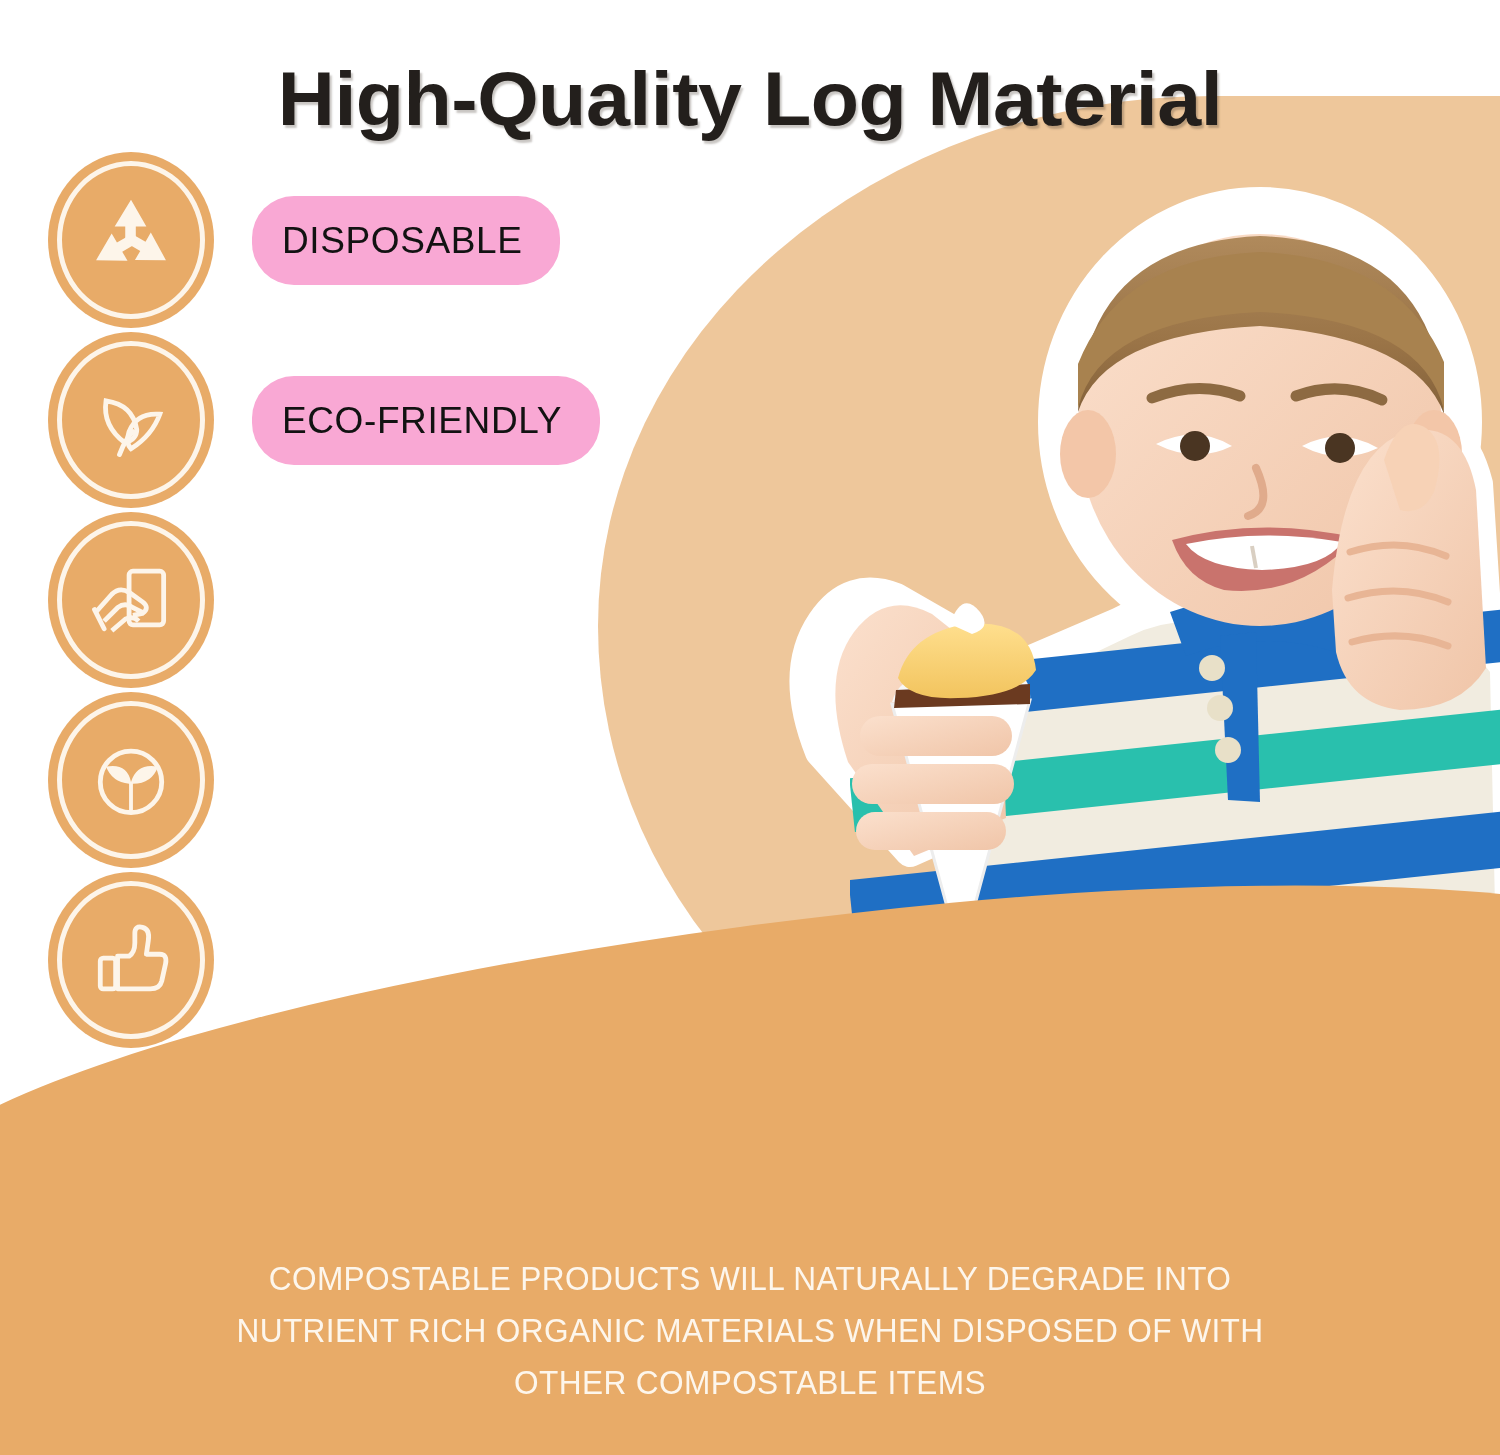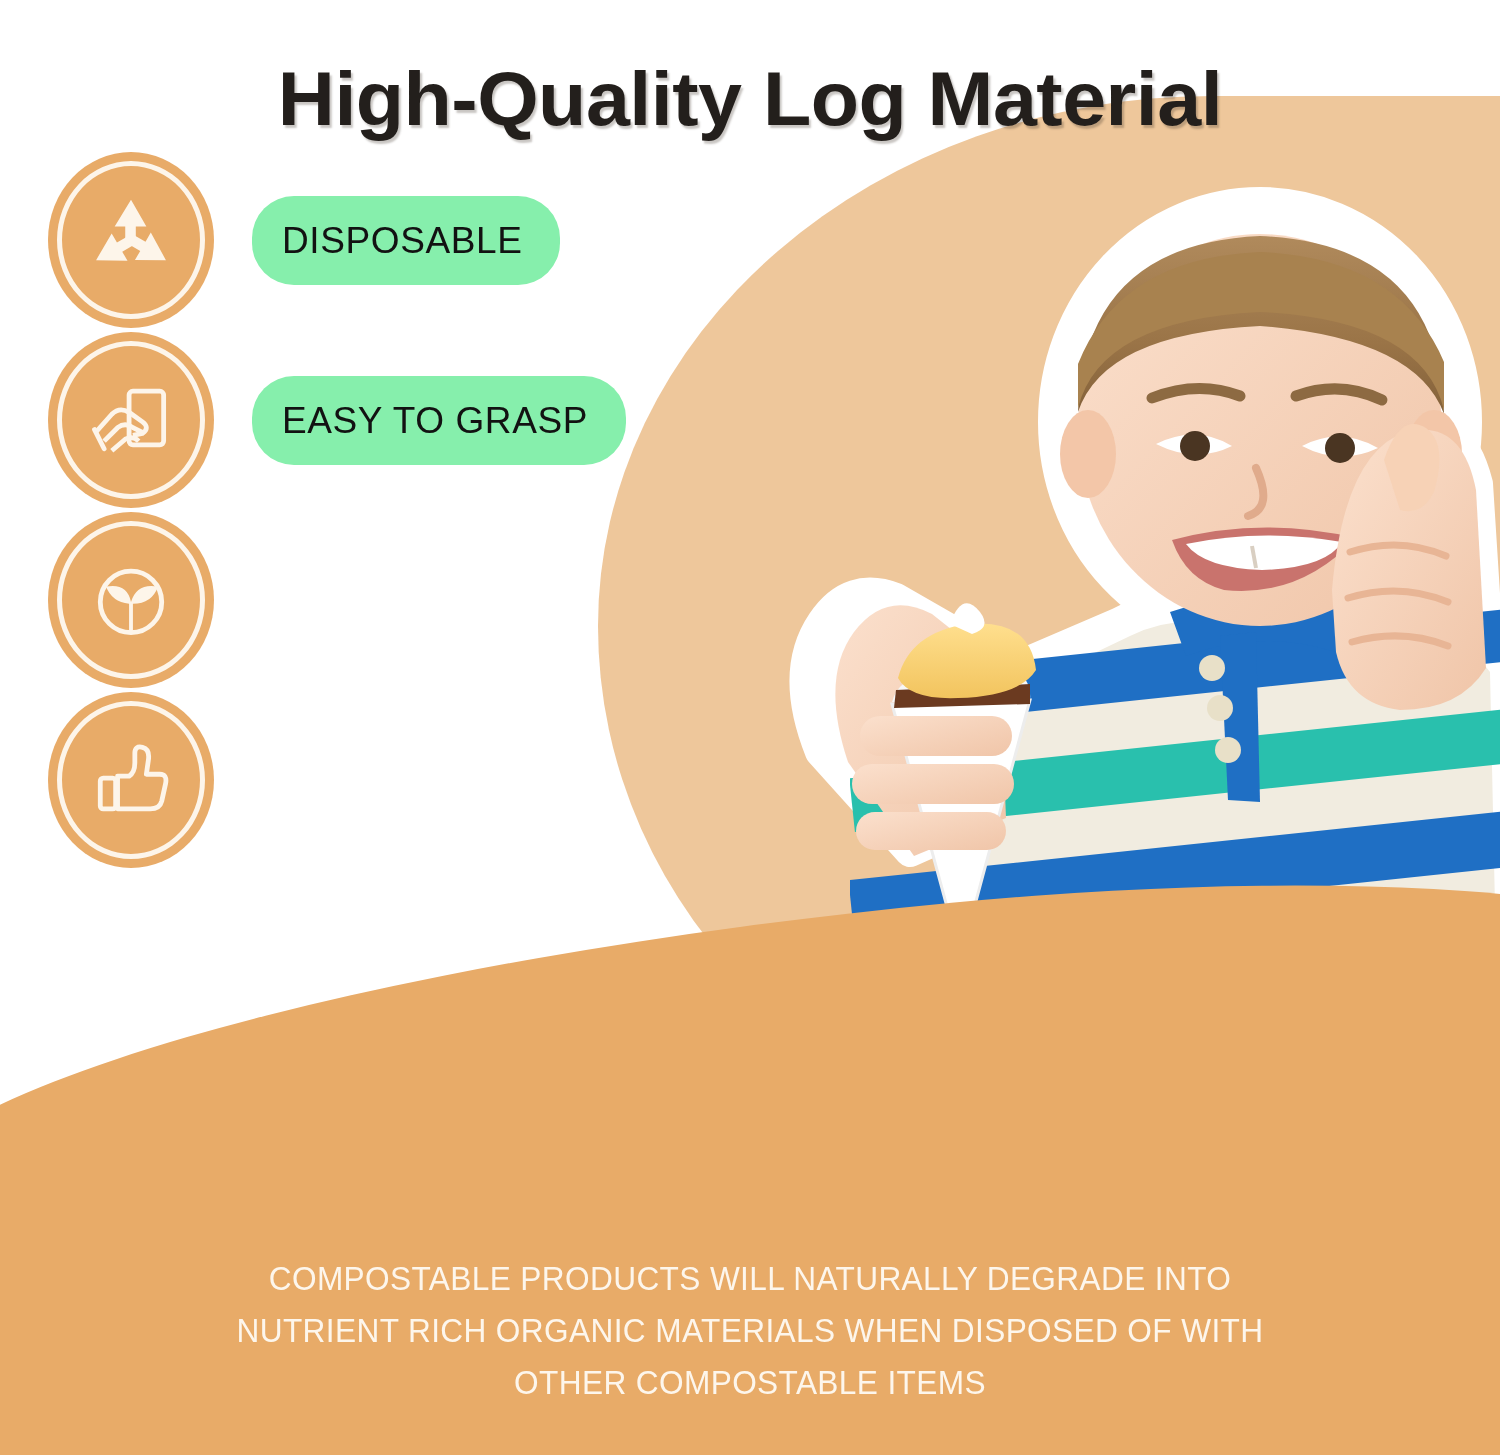--- a/index.html
+++ b/index.html
@@ -81,21 +81,21 @@
     content:"";
     position:absolute;
     left:9px;top:9px;right:9px;bottom:9px;
     border:5px solid #fdf5ea;
     border-radius:50%;
     pointer-events:none;
   }
   .badge svg{width:96px;height:96px;display:block;position:relative;z-index:2;}
   .pill{
     margin-left:38px;
-    background:#86efac;
+    background:#f9a8d4;
     border-radius:42px;
     padding:22px 38px 22px 30px;
     min-height:42px;
     display:flex;
     align-items:center;
     box-sizing:border-box;
   }
   .pill span{
     font-size:37px;
     line-height:45px;
@@ -256,34 +256,43 @@
           <path d="M50 8 L66 36 L55 36 L55 56 L44 56 L44 36 L33 36 Z" transform="rotate(0 50 50)"></path>
           <path d="M50 8 L66 36 L55 36 L55 56 L44 56 L44 36 L33 36 Z" transform="rotate(120 50 50)"></path>
           <path d="M50 8 L66 36 L55 36 L55 56 L44 56 L44 36 L33 36 Z" transform="rotate(240 50 50)"></path>
         </svg>
       </div>
       <div class="pill">
         <span>DISPOSABLE</span>
       </div>
     </div>
 
+    <div class="feature">
+      <div class="badge">
+        <svg viewBox="0 0 100 100" fill="none" stroke="#fdf5ea" stroke-width="5">
+          <path d="M44 74 Q20 56 24 30 Q52 34 56 60 Q56 70 44 74 Z"></path>
+          <path d="M50 80 Q72 66 80 44 Q56 42 48 62 Q44 74 50 80 Z"></path>
+          <path d="M38 86 Q44 70 52 62" stroke-linecap="round"></path>
+        </svg>
+      </div>
+      <div class="pill">
+        <span>ECO-FRIENDLY</span>
+      </div>
+    </div>
 
     <div class="feature">
       <div class="badge">
         <svg viewBox="0 0 100 100" fill="none" stroke="#fdf5ea" stroke-width="5" stroke-linejoin="round">
           <rect x="48" y="20" width="36" height="56" rx="4"></rect>
           <path d="M14 62 L30 44 Q38 36 48 42 L62 52 Q70 58 62 64 L52 66"></path>
           <path d="M22 72 L36 58 Q44 52 52 58 L64 64"></path>
           <path d="M30 82 L44 70 Q52 66 58 72"></path>
           <path d="M12 60 L22 80" stroke-linecap="round"></path>
         </svg>
       </div>
-      <div class="pill">
-        <span>EASY TO GRASP</span>
-      </div>
     </div>
 
     <div class="feature">
       <div class="badge">
         <svg viewBox="0 0 100 100">
           <circle cx="50" cy="52" r="32" fill="none" stroke="#fdf5ea" stroke-width="5"></circle>
           <path d="M48 84 L48 54 Q30 52 24 36 Q46 32 50 52 Q56 32 78 36 Q72 54 52 54 L52 84 Z" fill="#fdf5ea"></path>
         </svg>
       </div>
     </div>

